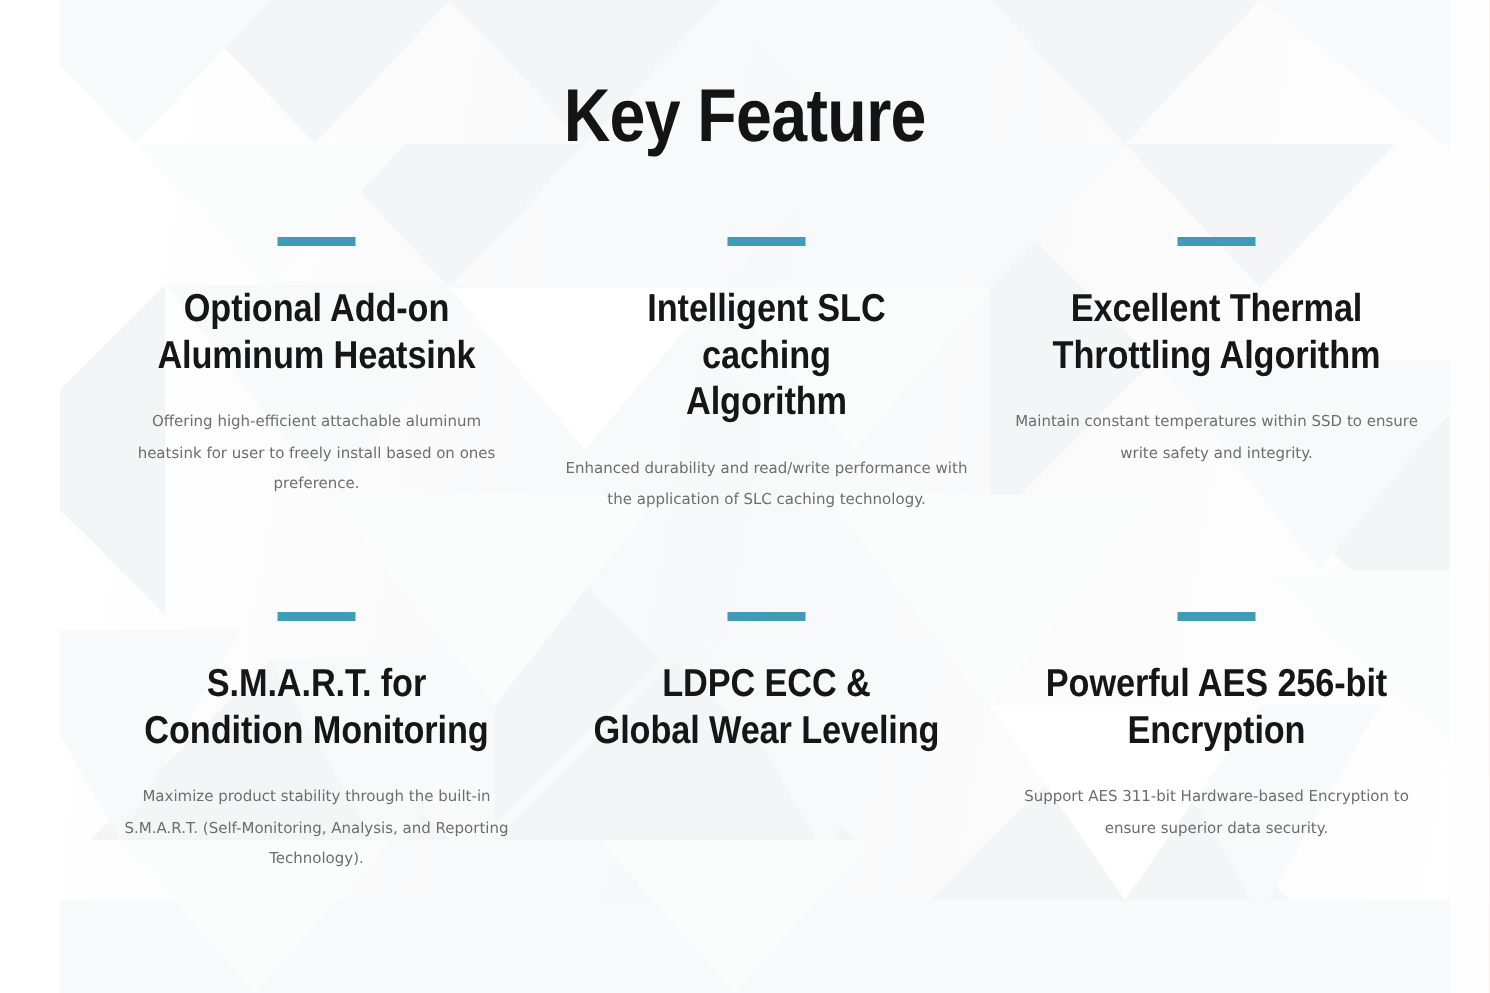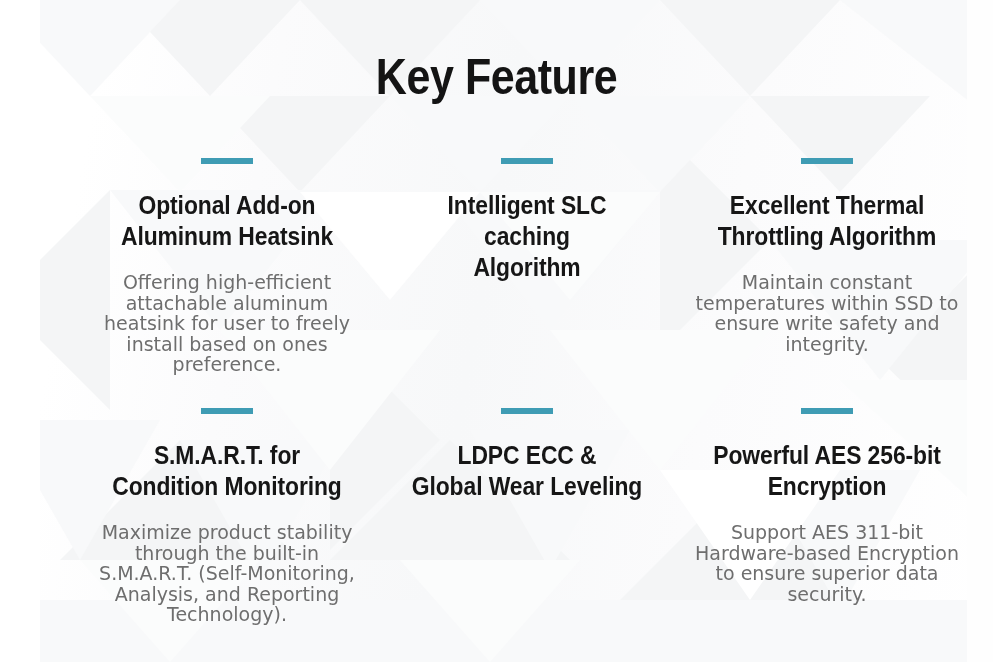--- a/index.html
+++ b/index.html
@@ -78,21 +78,21 @@
     letter-spacing: -0.5px;
     color: #141414;
     transform: scaleX(0.86);
     transform-origin: 50% 50%;
     white-space: nowrap;
   }
 
   .grid {
     position: absolute;
     top: 158px;
-    left: 16px;
+    left: 0;
     width: 920px;
   }
 
   .row {
     display: flex;
     width: 993px;
   }
   .row-top { height: 250px; }
   .row-bottom { height: 240px; }
 
@@ -124,21 +124,21 @@
     letter-spacing: -0.1px;
     margin: 0 0 20px 0;
     transform: scaleX(0.88);
     transform-origin: 50% 50%;
     white-space: pre-line;
   }
 
   .card-desc {
     font-family: "DejaVu Sans", "Liberation Sans", sans-serif;
     font-weight: 400;
-    font-size: 19px;
+    font-size: 10px;
     line-height: 20.5px;
     color: #6e6e6e;
     margin: 0 auto;
     max-width: 262px;
     white-space: pre-line;
   }
 
   .card-2col .card-desc { max-width: 268px; }
   .card-3col .card-desc { max-width: 278px; }
 </style>
@@ -213,20 +213,21 @@
           <div class="accent-bar" style="background: rgb(63, 156, 180);"></div>
           <h2 class="card-title">Optional Add-on
 Aluminum Heatsink</h2>
           <p class="card-desc">Offering high-efficient attachable aluminum heatsink for user to freely install based on ones preference.</p>
         </div>
 
         <div class="card col-2 card-2col">
           <div class="accent-bar" style="background: rgb(63, 156, 180);"></div>
           <h2 class="card-title">Intelligent SLC caching
 Algorithm</h2>
+          <p class="card-desc">Enhanced durability and read/write performance with the application of SLC caching technology.</p>
         </div>
 
         <div class="card col-3 card-3col">
           <div class="accent-bar" style="background: rgb(63, 156, 180);"></div>
           <h2 class="card-title">Excellent Thermal
 Throttling Algorithm</h2>
           <p class="card-desc">Maintain constant temperatures within SSD to ensure write safety and integrity.</p>
         </div>
 
       </div>

